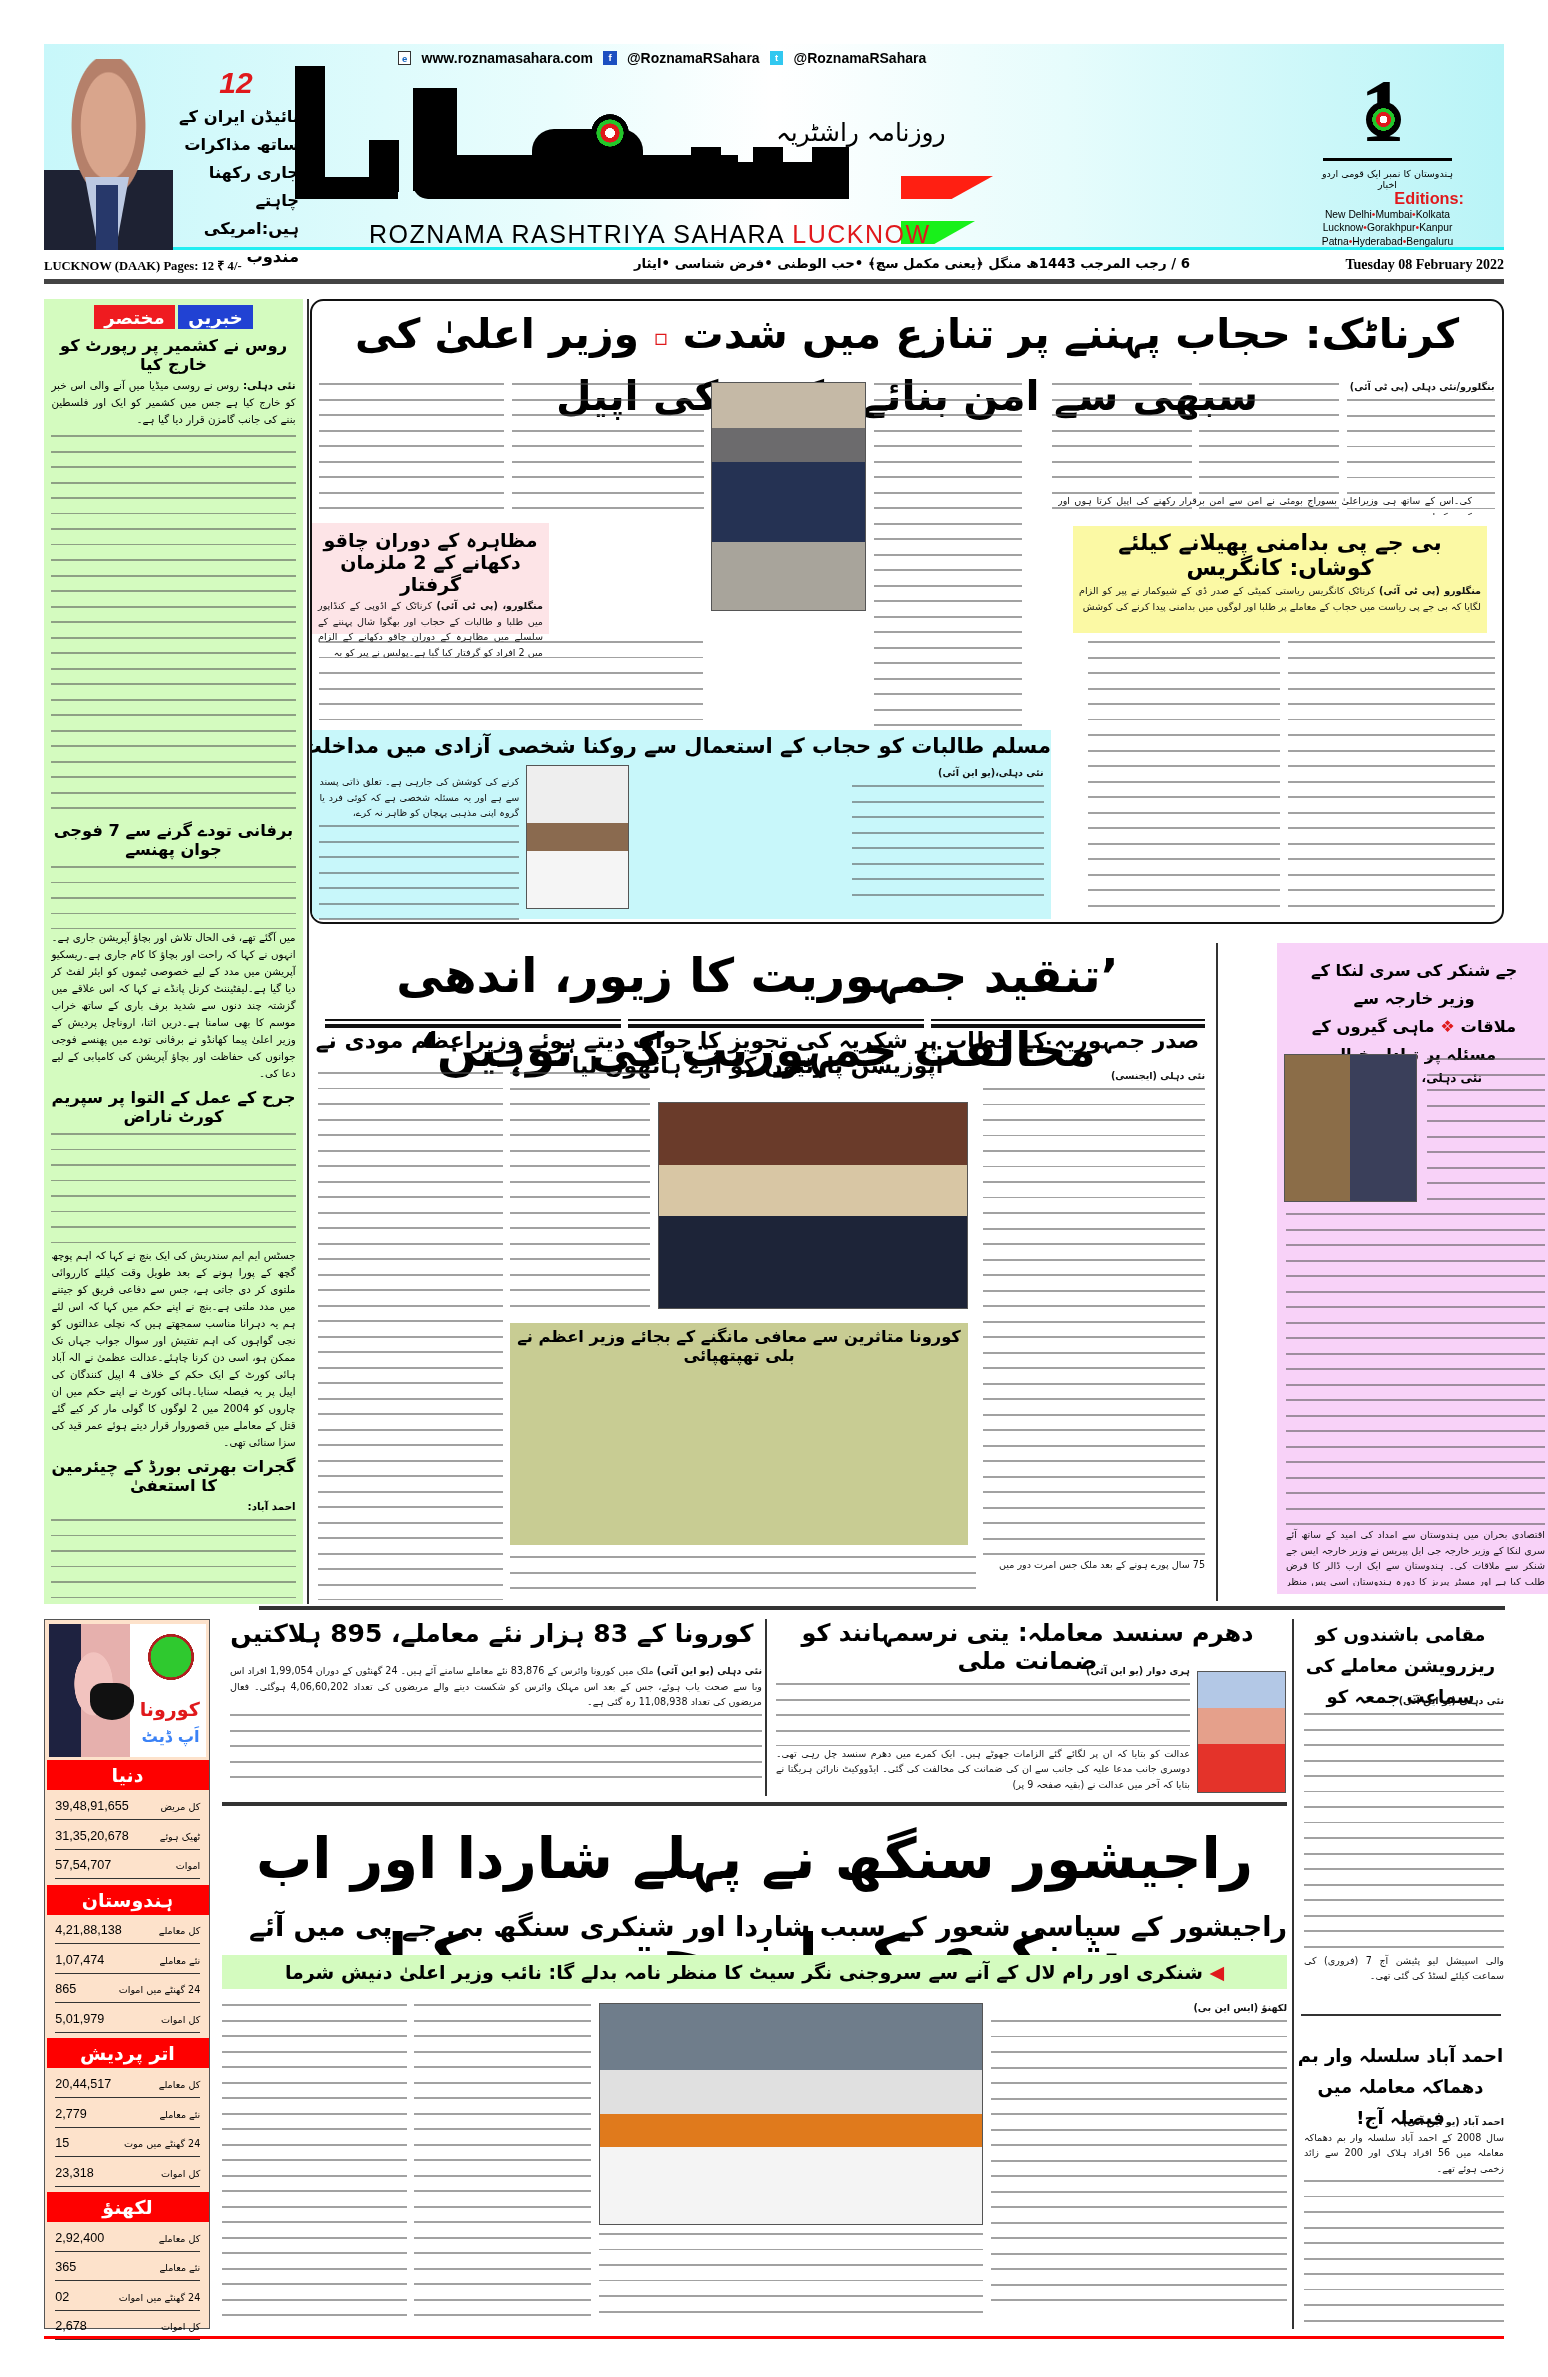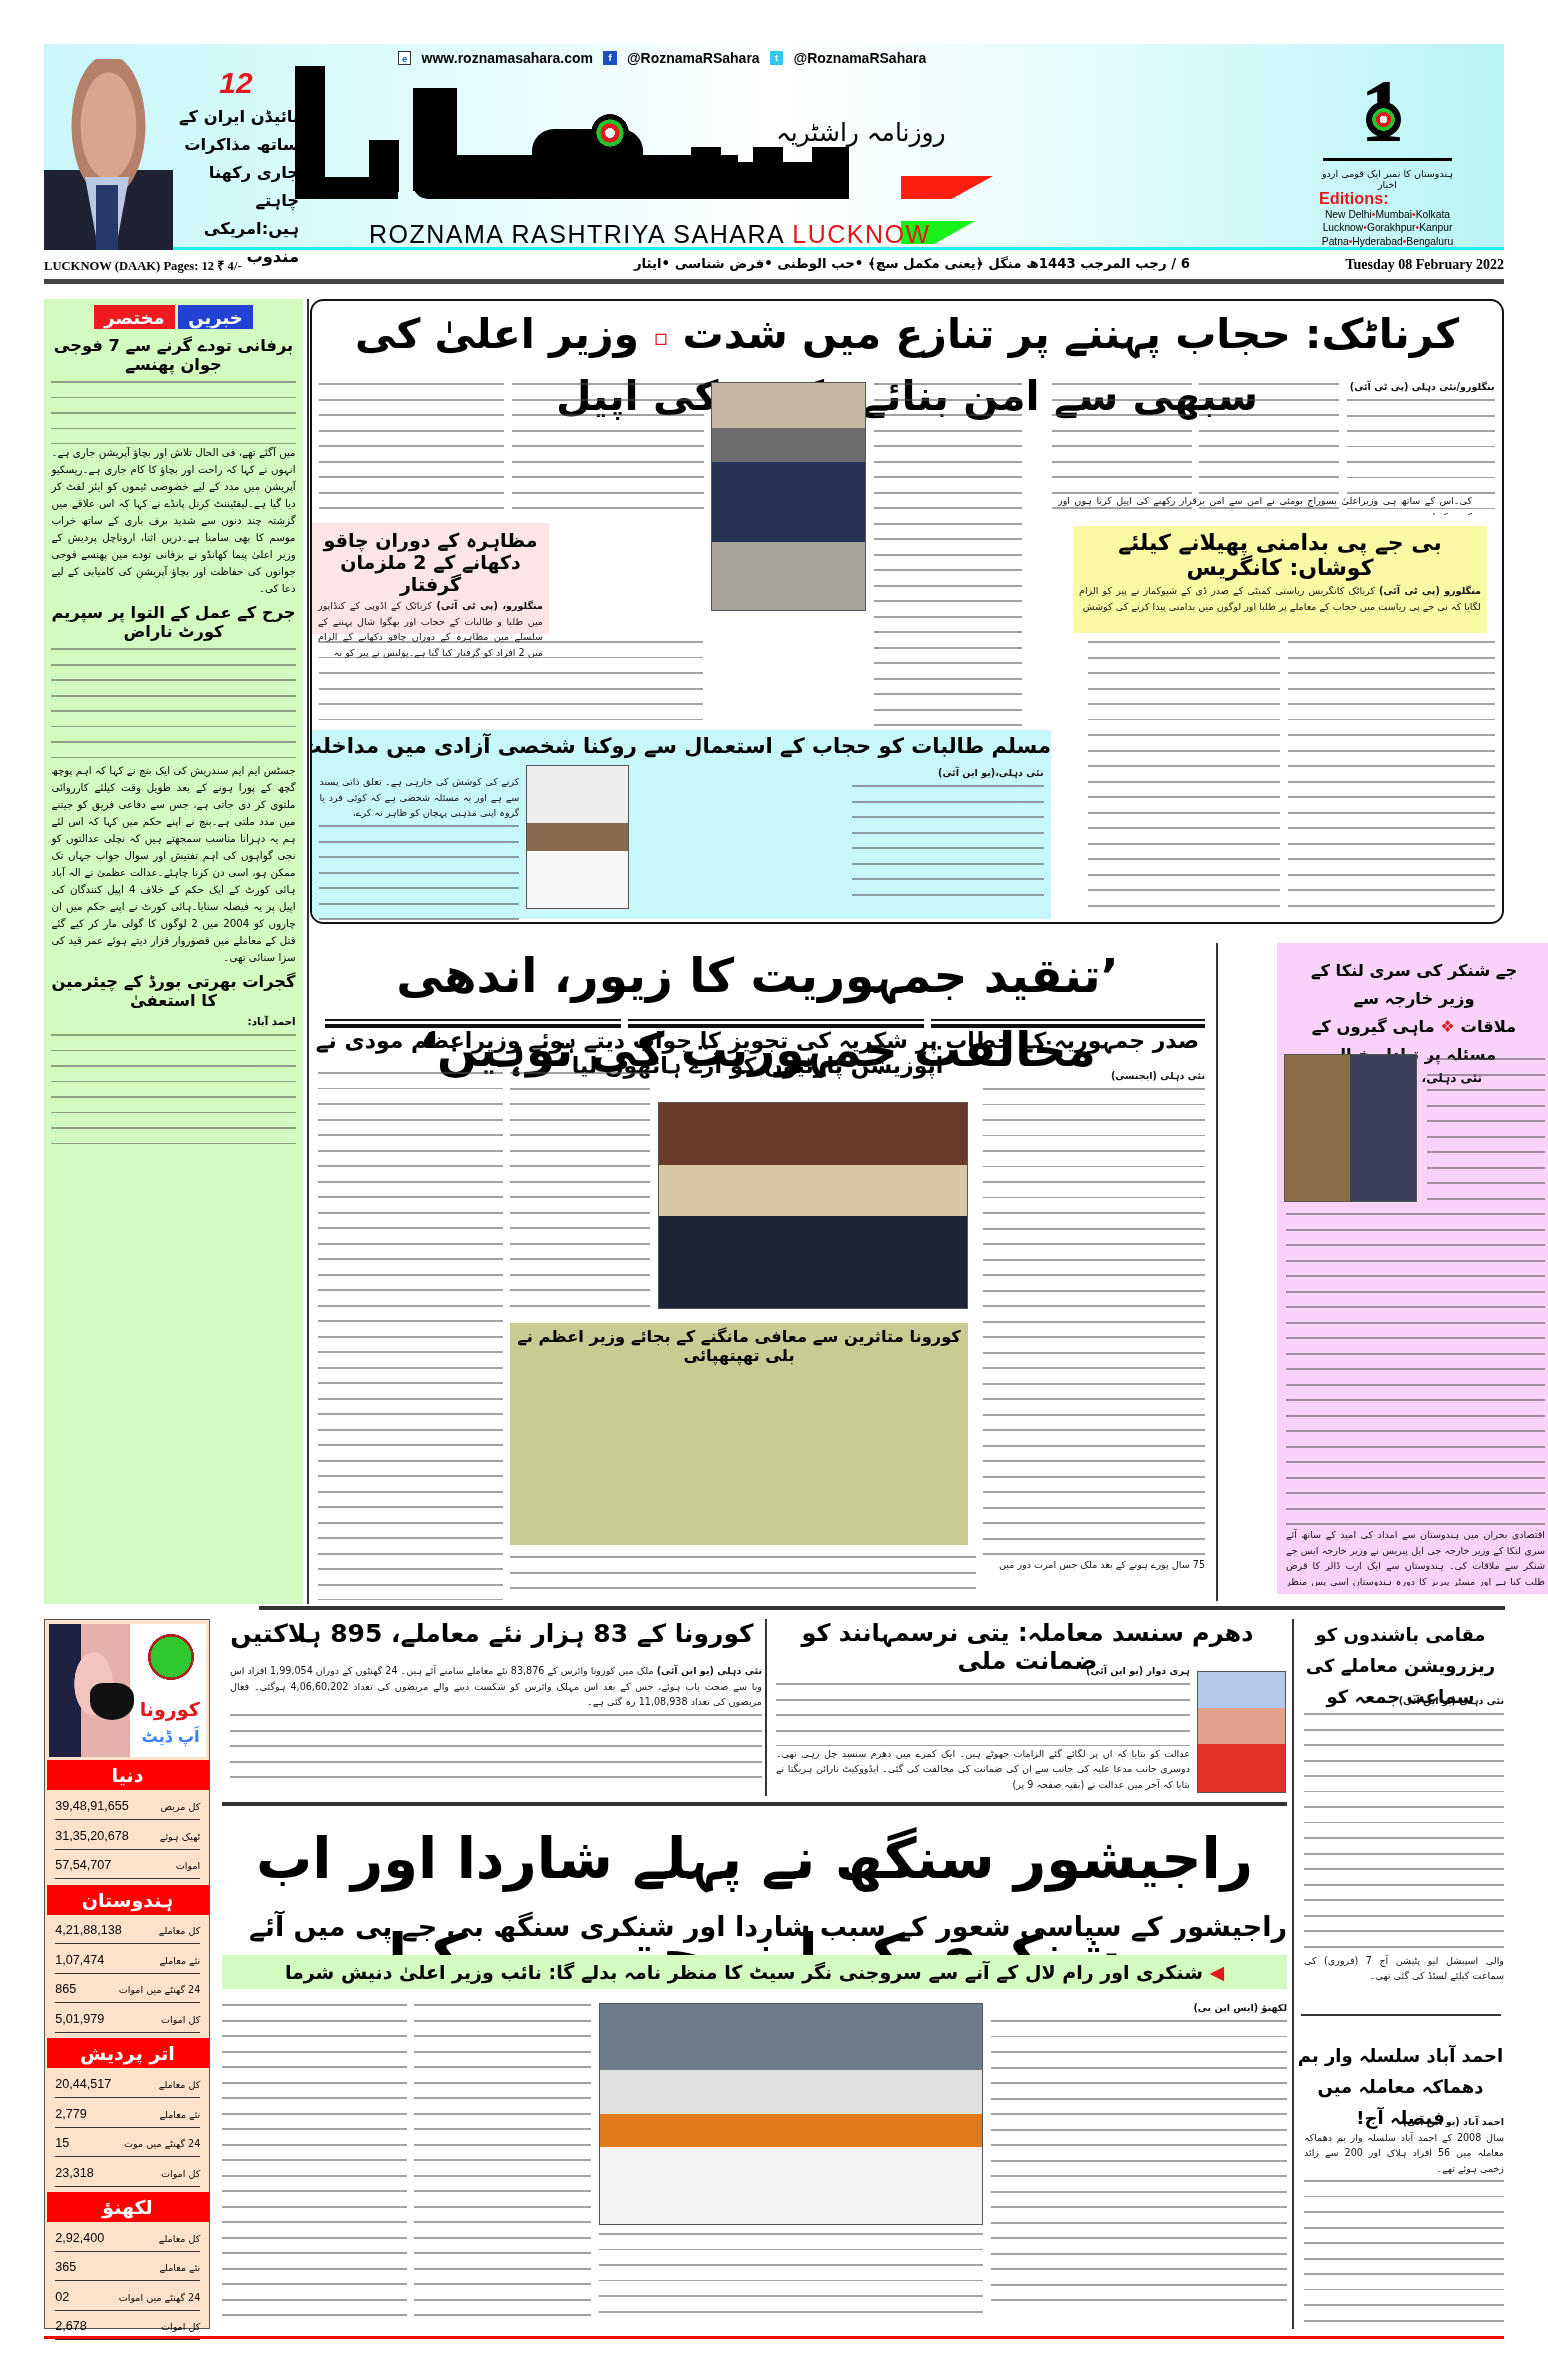--- a/index.html
+++ b/index.html
@@ -39,21 +39,21 @@
   #flag-green { left: 606px; top: 177px; width: 74px; height: 23px; background: #18f01a; clip-path: polygon(0 0,100% 0,45% 100%,0 100%); }
   #roman-title { left: 74px; top: 176px; font: 25px "Liberation Sans", sans-serif; letter-spacing: 1.5px; white-space: nowrap; }
   #roman-title .city { color: #e0191c; }
 
   #edition-block { left: 1275px; top: 0; width: 137px; height: 206px; }
   #number-one { left: 41px; top: 22px; width: 44px; height: 89px; font: bold 89px "Liberation Serif", serif; line-height: 89px; text-align: center; }
   #one-sun { left: 47px; top: 58px; width: 35px; height: 35px; border-radius: 50%;
     background: radial-gradient(circle, #fff 0 15%, #e0191c 16% 30%, #23c62a 31% 45%, #000 46% 100%); }
   #one-base { left: 3.7px; top: 114px; width: 129px; height: 3px; background: #000; }
   #tagline-urdu { left: 0; top: 124px; width: 137px; font-size: 9.6px; text-align: center; }
-  #editions-label { left: 0; top: 145px; width: 137px; text-align: left; font: bold 16.3px "Liberation Sans", sans-serif; color: #e0191c; }
+  #editions-label { left: 8px; top: 145px; width: 137px; text-align: right; font: bold 16.3px "Liberation Sans", sans-serif; color: #e0191c; }
   #editions-list { left: 0; top: 164px; width: 137px; font: 10.3px "Liberation Sans", sans-serif; line-height: 13.3px; text-align: center; }
   .dot { color: #e0191c; }
 
   
   #date-strip { left: 44px; top: 257px; width: 1460px; height: 19px; }
   #price { left: 0; top: 0; font: bold 12.6px "Liberation Serif", serif; }
   #urdu-date { left: 370px; top: -1.5px; width: 776px; font-size: 13.3px; font-weight: bold; white-space: nowrap; }
   #eng-date { right: 0; top: 0; font: bold 14px "Liberation Serif", serif; }
   #strip-rule { left: 44px; top: 279px; width: 1460px; height: 5.2px; background: #444; }
 
@@ -196,20 +196,25 @@
   <div id="eng-date" class="abs">Tuesday 08 February 2022</div>
 </div>
 <div id="strip-rule" class="abs"></div>
 
 <div id="brief-news" class="abs rtl urdu">
   <div id="brief-head">
     <span id="brief-blue">خبریں</span>
     <span id="brief-red">مختصر</span>
   </div>
   <div>
+    <div class="brief-title">روس نے کشمیر پر رپورٹ کو خارج کیا</div>
+    <div class="brief-body"><span class="brief-dateline">نئی دہلی:</span> <span>روس نے روسی میڈیا میں آنے والی اس خبر کو خارج کیا ہے جس میں کشمیر کو ایک اور فلسطین بننے کی جانب گامزن قرار دیا گیا ہے۔</span></div>
+    <div class="fill-lines" style="height:384px;margin-top:3px;"></div>
+  </div>
+  <div>
     <div class="brief-title">برفانی تودے گرنے سے 7 فوجی جوان پھنسے</div>
     <div class="fill-lines" style="height:67px;"></div>
     <div class="brief-body">میں آگئے تھے، فی الحال تلاش اور بچاؤ آپریشن جاری ہے۔انہوں نے کہا کہ راحت اور بچاؤ کا کام جاری ہے۔ریسکیو آپریشن میں مدد کے لیے خصوصی ٹیموں کو ایئر لفٹ کر دیا گیا ہے۔لیفٹیننٹ کرنل پانڈے نے کہا کہ اس علاقے میں گزشتہ چند دنوں سے شدید برف باری کے ساتھ خراب موسم کا بھی سامنا ہے۔دریں اثنا، اروناچل پردیش کے وزیر اعلیٰ پیما کھانڈو نے برفانی تودے میں پھنسے فوجی جوانوں کی حفاظت اور بچاؤ آپریشن کی کامیابی کے لیے دعا کی۔</div>
   </div>
   <div>
     <div class="brief-title">جرح کے عمل کے التوا پر سپریم کورٹ ناراض</div>
     <div class="fill-lines" style="height:118px;"></div>
     <div class="brief-body">جسٹس ایم ایم سندریش کی ایک بنچ نے کہا کہ اہم پوچھ گچھ کے پورا ہونے کے بعد طویل وقت کیلئے کارروائی ملتوی کر دی جاتی ہے، جس سے دفاعی فریق کو جیتنے میں مدد ملتی ہے۔بنچ نے اپنے حکم میں کہا کہ اس لئے ہم یہ دہرانا مناسب سمجھتے ہیں کہ نچلی عدالتوں کو نجی گواہوں کی اہم تفتیش اور سوال جواب جہاں تک ممکن ہو، اسی دن کرنا چاہئے۔عدالت عظمیٰ نے الہ آباد ہائی کورٹ کے ایک حکم کے خلاف 4 اپیل کنندگان کی اپیل پر یہ فیصلہ سنایا۔ہائی کورٹ نے اپنے حکم میں ان چاروں کو 2004 میں 2 لوگوں کا گولی مار کر کیے گئے قتل کے معاملے میں قصوروار قرار دیتے ہوئے عمر قید کی سزا سنائی تھی۔</div>
   </div>
   <div>

